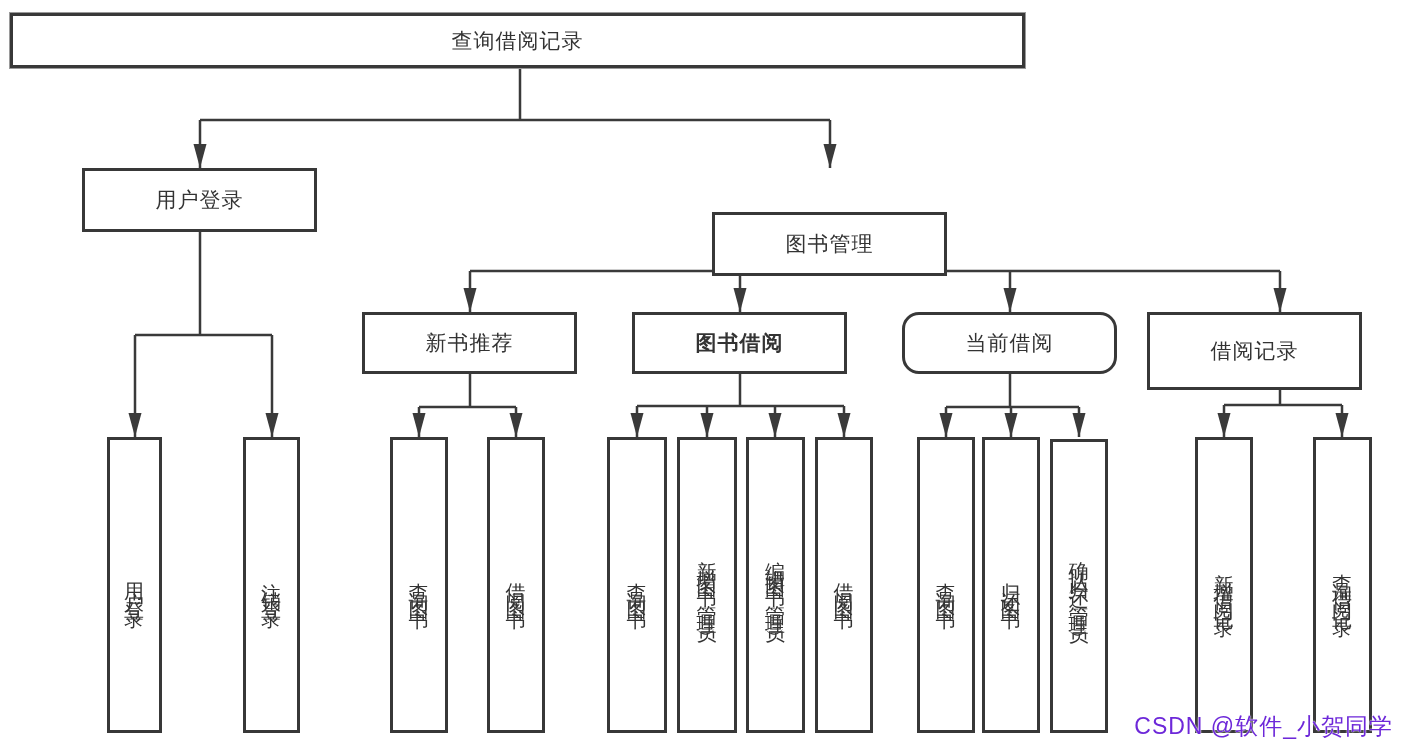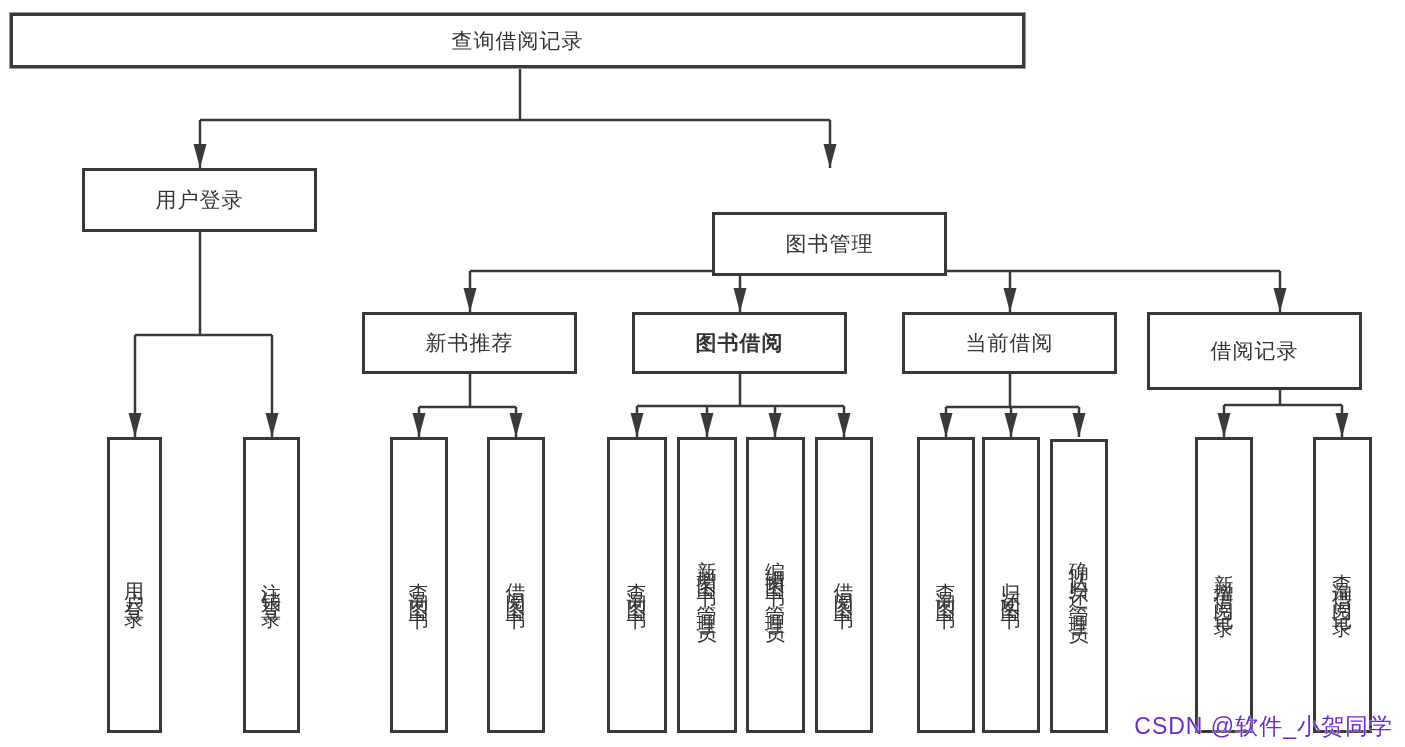--- a/index.html
+++ b/index.html
@@ -105,21 +105,21 @@
   <div class="node hbox" style="left:712px; top:168px; width:235px; height:64px;margin-top:44px;">
     <span>图书管理</span>
   </div>
 
   <div class="node hbox" style="left:362px; top:312px; width:215px; height:62px;">
     <span>新书推荐</span>
   </div>
   <div class="node hbox" style="left:632px; top:312px; width:215px; height:62px;font-weight:bold;">
     <span>图书借阅</span>
   </div>
-  <div class="node hbox" style="left:902px; top:312px; width:215px; height:62px;">
+  <div class="node hbox" style="left:902px; top:312px; width:215px; height:62px;border-radius:17px;">
     <span>当前借阅</span>
   </div>
   <div class="node hbox" style="left:1147px; top:312px; width:215px; height:78px;">
     <span>借阅记录</span>
   </div>
 
   <div class="node vbox" style="left:107px; top:437px; width:55px; height:296px;">
     <span class="vlabel">用户登录</span>
   </div>
   <div class="node vbox" style="left:243px; top:437px; width:57px; height:296px;">

